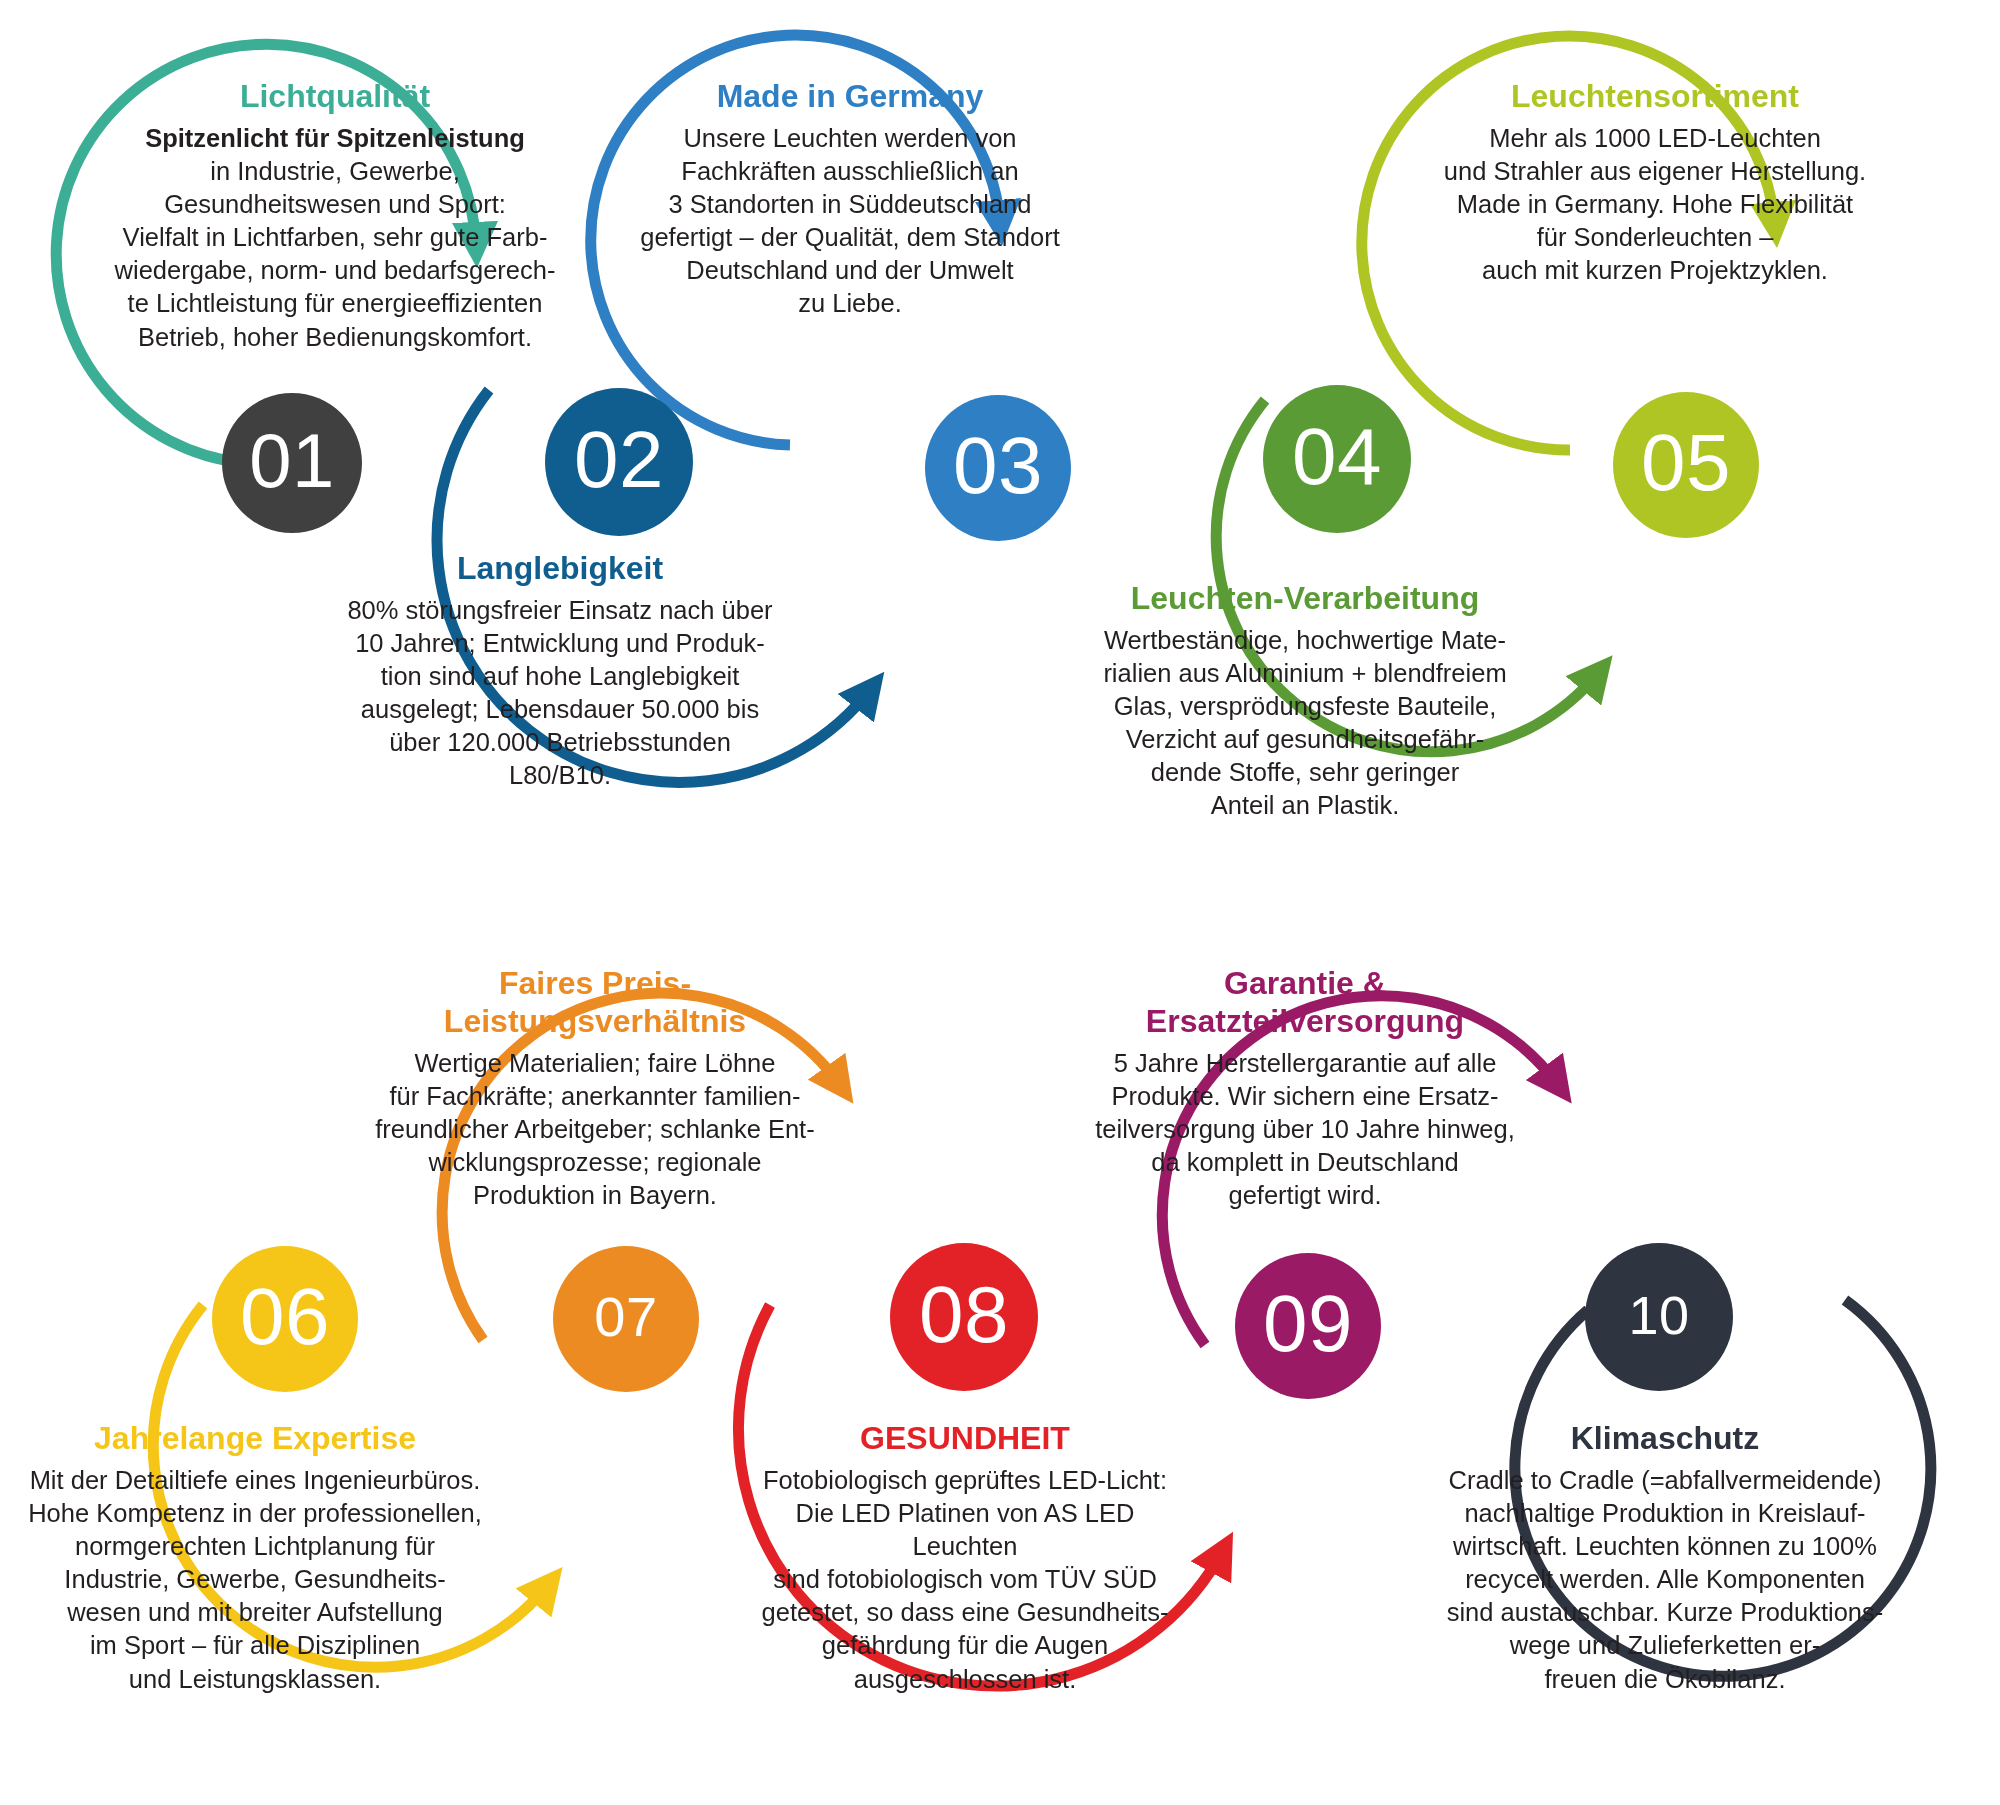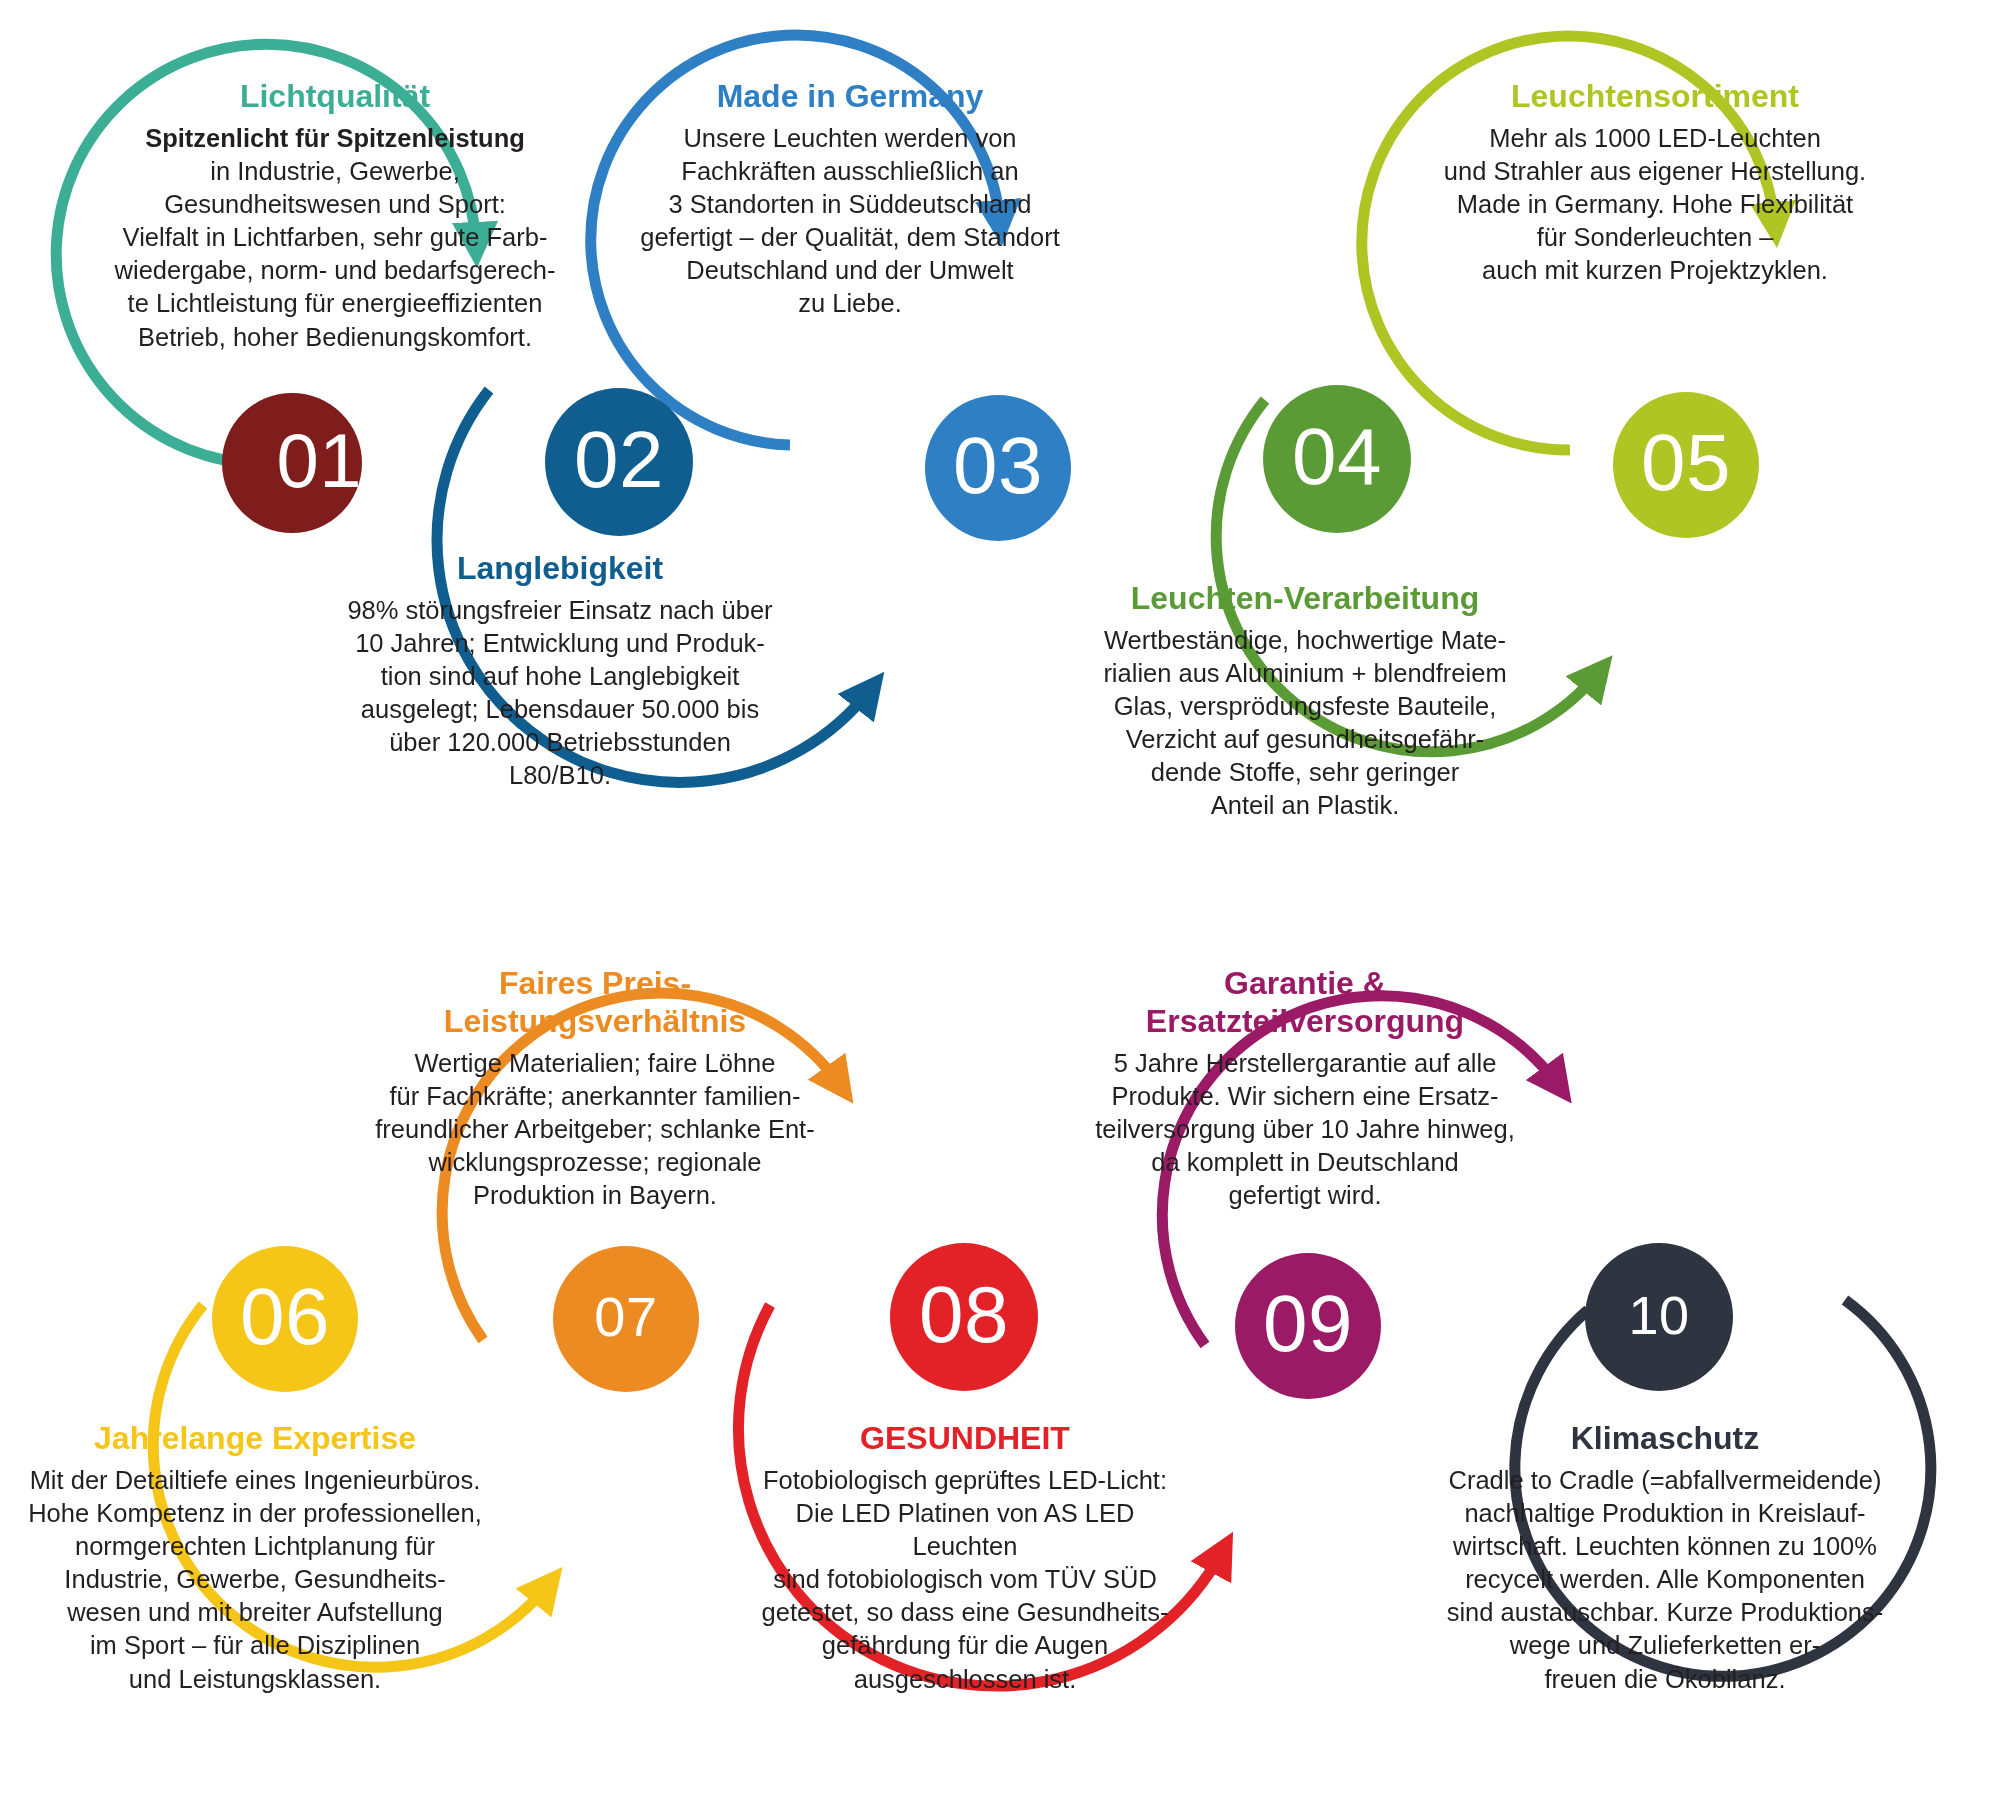--- a/index.html
+++ b/index.html
@@ -110,21 +110,21 @@
       <span>Vielfalt in Lichtfarben, sehr gute Farb-</span><br>
       <span>wiedergabe, norm- und bedarfsgerech-</span><br>
       <span>te Lichtleistung für energieeffizienten</span><br>
       <span>Betrieb, hoher Bedienungskomfort.</span>
     </div>
   </div>
 
   <div class="block b2">
     <div class="title t-lg" style="color: rgb(15, 94, 143);">Langlebigkeit</div>
     <div class="body">
-      <span>98% störungsfreier Einsatz nach über</span><br>
+      <span>80% störungsfreier Einsatz nach über</span><br>
       <span>10 Jahren; Entwicklung und Produk-</span><br>
       <span>tion sind auf hohe Langlebigkeit</span><br>
       <span>ausgelegt; Lebensdauer 50.000 bis</span><br>
       <span>über 120.000 Betriebsstunden</span><br>
       <span>L80/B10.</span>
     </div>
   </div>
 
   <div class="block b3">
     <div class="title t-lg" style="color: rgb(46, 127, 196);">Made in Germany</div>
@@ -220,21 +220,21 @@
       <span>Cradle to Cradle (=abfallvermeidende)</span><br>
       <span>nachhaltige Produktion in Kreislauf-</span><br>
       <span>wirtschaft. Leuchten können zu 100%</span><br>
       <span>recycelt werden. Alle Komponenten</span><br>
       <span>sind austauschbar. Kurze Produktions-</span><br>
       <span>wege und Zulieferketten er-</span><br>
       <span>freuen die Ökobilanz.</span>
     </div>
   </div>
 
-  <div class="badge" style="left:222px; top:393px; width:140px; height:140px; background:#7f1d1d; font-size:76px;justify-content:flex-end;">
+  <div class="badge" style="left:222px; top:393px; width:140px; height:140px; background:#404040; font-size:76px;">
       <span>01</span>
     </div>
   <div class="badge" style="left:545px; top:388px; width:148px; height:148px; background:#0F5E8F; font-size:80px;">
       <span>02</span>
     </div>
   <div class="badge" style="left:925px; top:395px; width:146px; height:146px; background:#2E7FC4; font-size:80px;">
       <span>03</span>
     </div>
   <div class="badge" style="left:1263px; top:385px; width:148px; height:148px; background:#5B9B36; font-size:80px;">
       <span>04</span>

